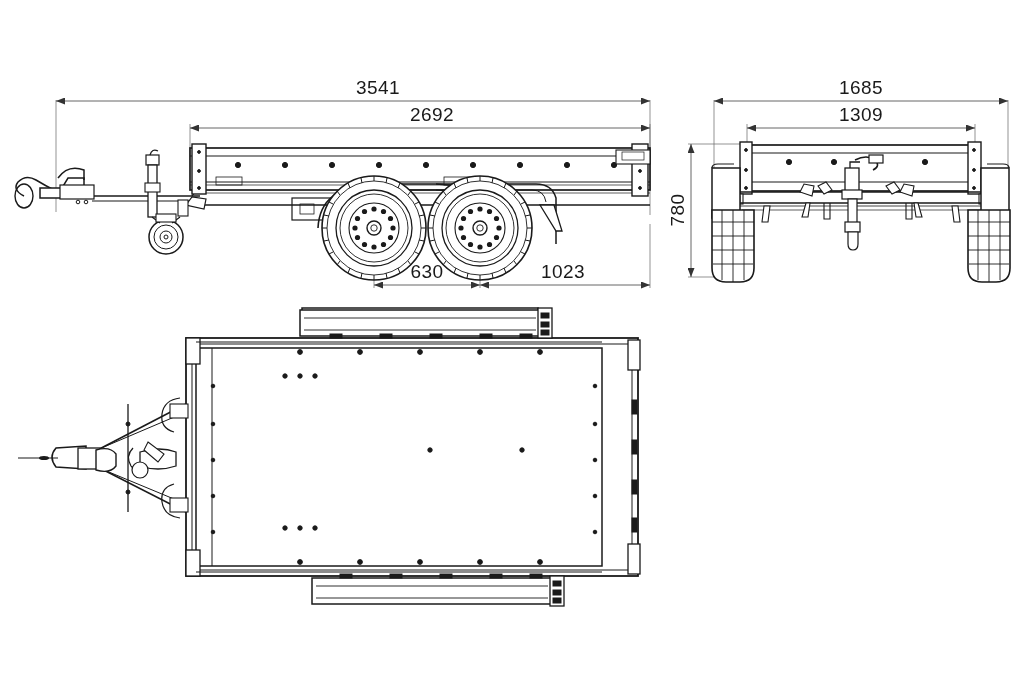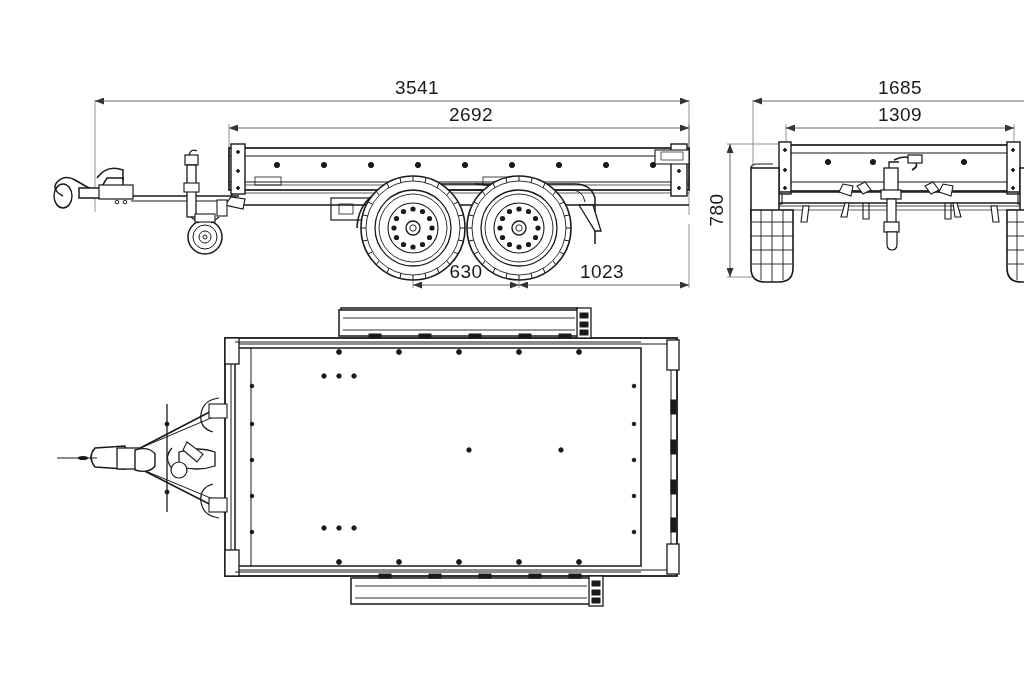--- a/index.html
+++ b/index.html
@@ -1,18 +1,18 @@
 <!DOCTYPE html>
 <html><head>
 <meta charset="utf-8">
 <style>
   html,body{margin:0;padding:0;background:#fff;}
   body{width:1024px;height:683px;position:relative;overflow:hidden;
        font-family:"Liberation Sans", sans-serif;background:#ffffff;}
-  #sheet{position:absolute;inset:0;margin-left:39px;}
+  #sheet{position:absolute;inset:0;}
   svg{position:absolute;top:0;left:0;}
   .dimtext{font-family:"Liberation Sans",sans-serif;font-size:19px;fill:#1a1a1a;
            letter-spacing:.4px;}
 </style>
 </head>
 <body>
 
 <div id="sheet">
 
 <svg width="1024" height="683" viewBox="0 0 1024 683">

